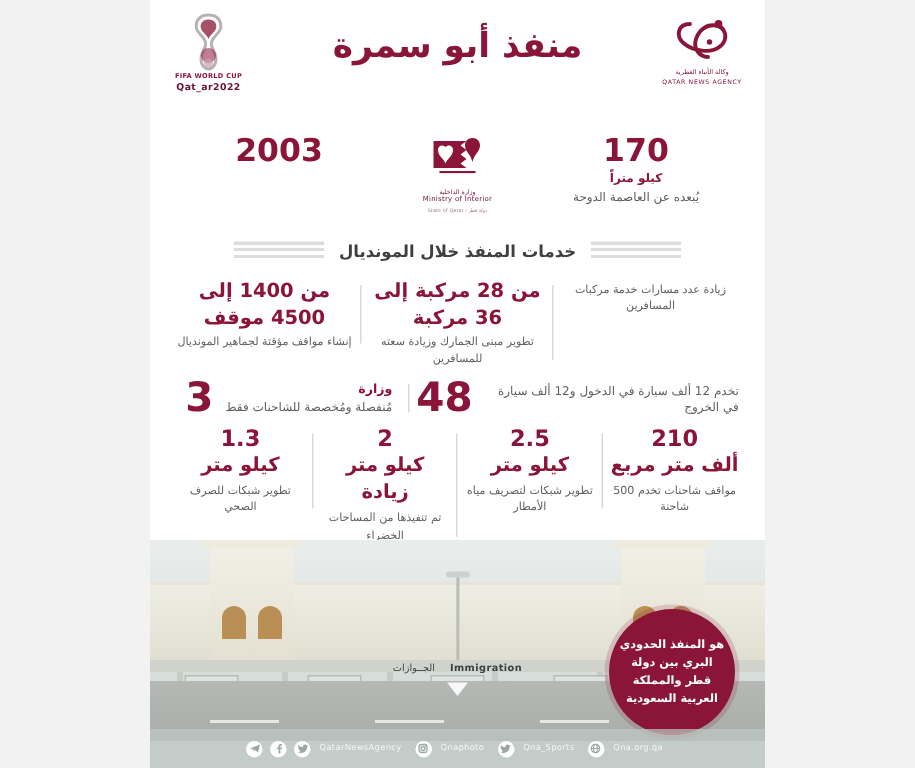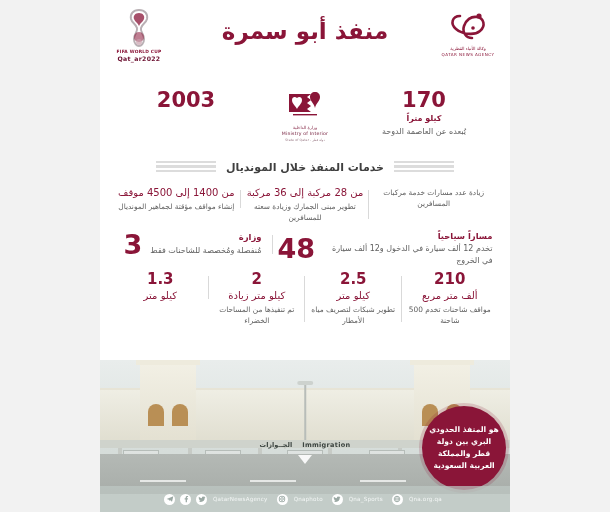--- a/index.html
+++ b/index.html
@@ -74,22 +74,22 @@
     background:repeating-linear-gradient(to bottom,#dcdcdc 0 2.2px,#ffffff 2.2px 4.4px);}
   .banner .btxt{font-size:11px;font-weight:bold;color:#3f3f3f;white-space:nowrap;}
 
   
   .row{display:flex;align-items:flex-start;justify-content:center;padding:6px 12px 0 12px;}
   .cell{flex:1;text-align:center;padding:0 5px;position:relative;}
   .cell + .cell::after{
     content:"";position:absolute;right:0;top:4px;bottom:4px;width:1px;background:#d9d9d9;
   }
   .cell .num{font-size:15px;font-weight:bold;color:#8a1538;line-height:1.05;}
-  .cell .headline{font-size:10px;font-weight:normal;color:#8a1538;line-height:1.35;}
-  .cell .unit{font-size:10px;font-weight:normal;color:#8a1538;line-height:1.4;margin-top:1px;}
+  .cell .headline{font-size:13px;font-weight:bold;color:#8a1538;line-height:1.35;}
+  .cell .unit{font-size:13px;font-weight:bold;color:#8a1538;line-height:1.4;margin-top:1px;}
   .cell .desc{font-size:7.4px;color:#5f5f5f;line-height:1.5;margin-top:1px;}
 
   .row2{padding-top:8px;}
   .row2 .cell{flex:none;}
   .row2 .c48{width:215px}
   .row2 .c3{width:150px}
   .row2 .numline{display:flex;align-items:center;justify-content:center;gap:8px;}
   .row2 .bignum{font-size:27px;font-weight:bold;color:#8a1538;line-height:1;}
   .row2 .txtblock{text-align:right;}
   .row2 .headline{font-size:8.4px;font-weight:bold;color:#8a1538;}
@@ -105,35 +105,35 @@
   .wall-top{position:absolute;left:0;right:0;top:28px;height:5px;background:#e7e4d6;}
   .crenel{position:absolute;top:33px;height:9px;width:10px;background:#eceadd;}
   .tower{position:absolute;top:-2px;width:56px;height:86px;background:linear-gradient(#f3f1e6,#e3e0d1);}
   .tower.l{left:40px}.tower.r{right:40px}
   .tower .cap{position:absolute;left:-4px;right:-4px;top:0;height:7px;background:#eeebdd;}
   .tower .arch{position:absolute;bottom:18px;width:16px;height:22px;border-radius:8px 8px 0 0;background:#b98f55;}
   .tower .arch.a1{left:8px}.tower .arch.a2{right:8px}
   .canopy{position:absolute;left:0;right:0;top:80px;height:8px;background:#cfd3cc;}
   .signband{position:absolute;left:0;right:0;top:80px;height:10px;display:flex;align-items:center;justify-content:center;gap:10px;}
   .sign-en{font-size:6.5px;color:#3b4440;direction:ltr;font-weight:bold;letter-spacing:.3px}
-  .sign-ar{font-size:6.5px;color:#3b4440;font-weight:bold;letter-spacing:1px}
+  .sign-ar{font-size:6.5px;color:#3b4440;font-weight:normal;letter-spacing:1px}
   .booths{position:absolute;left:0;right:0;top:90px;height:42px;display:flex;justify-content:space-around;align-items:flex-start;}
   .booth{width:34px;height:38px;background:linear-gradient(#dfe3e1,#c9cfcc);border:1px solid #b6bdb9;}
   .booth .win{width:22px;height:12px;margin:6px auto 0;background:#7f99a8;}
   .booth .pane{width:24px;height:8px;margin:3px auto 0;background:#4d6fa0;}
   .ground{position:absolute;left:0;right:0;bottom:18px;height:40px;background:linear-gradient(#b4b9b5,#a8ada9);}
   .road-line{position:absolute;bottom:30px;height:2px;background:#e6e8e6;}
   .pillar{position:absolute;top:88px;width:4px;height:40px;background:#c7cbc6;}
   .lamp{position:absolute;left:50%;top:24px;width:1.5px;height:56px;background:#b8bdb9;transform:translateX(-50%);}
   .lamp::before{content:"";position:absolute;left:-7px;top:-3px;width:16px;height:4px;border-radius:2px;background:#cdd2ce;}
   .chev{position:absolute;left:50%;bottom:48px;transform:translateX(-50%);width:0;height:0;
         border-left:7px solid transparent;border-right:7px solid transparent;border-top:9px solid #ffffff;opacity:.9}
 
   .badge{
-    position:absolute;right:4px;bottom:22px;width:84px;height:84px;border-radius:50%;
+    position:absolute;right:20px;bottom:22px;width:84px;height:84px;border-radius:50%;
     background:#8a1538;display:flex;align-items:center;justify-content:center;text-align:center;
     box-shadow:0 0 0 3px rgba(138,21,56,.18);
   }
   .badge .btext{font-size:7.6px;font-weight:bold;color:#ffffff;line-height:1.55;padding:0 6px;}
 
   
   .footer{
     position:absolute;left:0;right:0;bottom:0;height:26px;
     background:rgba(190,200,195,.72);
     display:flex;align-items:center;justify-content:center;gap:5px;direction:ltr;
@@ -229,21 +229,20 @@
       <div class="cell">
         <div class="headline">من 1400 إلى 4500 موقف</div>
         <div class="desc">إنشاء مواقف مؤقتة لجماهير المونديال</div>
       </div>
     </div>
 
     <div class="row row2">
       <div class="cell c48">
         <div class="numline">
           <div class="txtblock">
-            <div class="headline">مساراً سياحياً</div>
             <div class="desc">تخدم 12 ألف سيارة في الدخول و12 ألف سيارة في الخروج</div>
           </div>
           <div class="bignum">48</div>
         </div>
       </div>
       <div class="cell c3">
         <div class="numline">
           <div class="txtblock">
             <div class="headline">وزارة</div>
             <div class="desc">مُنفصلة ومُخصصة للشاحنات فقط</div>
@@ -265,20 +264,21 @@
         <div class="desc">تطوير شبكات لتصريف مياه الأمطار</div>
       </div>
       <div class="cell">
         <div class="num">2</div>
         <div class="unit">كيلو متر زيادة</div>
         <div class="desc">تم تنفيذها من المساحات الخضراء</div>
       </div>
       <div class="cell">
         <div class="num">1.3</div>
         <div class="unit">كيلو متر</div>
+        <div class="desc">تطوير شبكات للصرف الصحي</div>
       </div>
     </div>
 
     <div class="photo">
       <div class="sky"></div>
 
       <div class="wall-top"></div>
       <div class="crenel" style="left:70px"></div>
       <div class="crenel" style="left:90px"></div>
       <div class="crenel" style="left:110px"></div>

